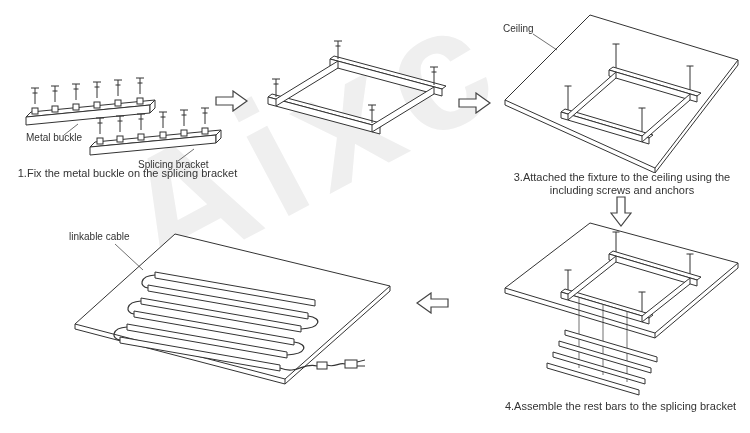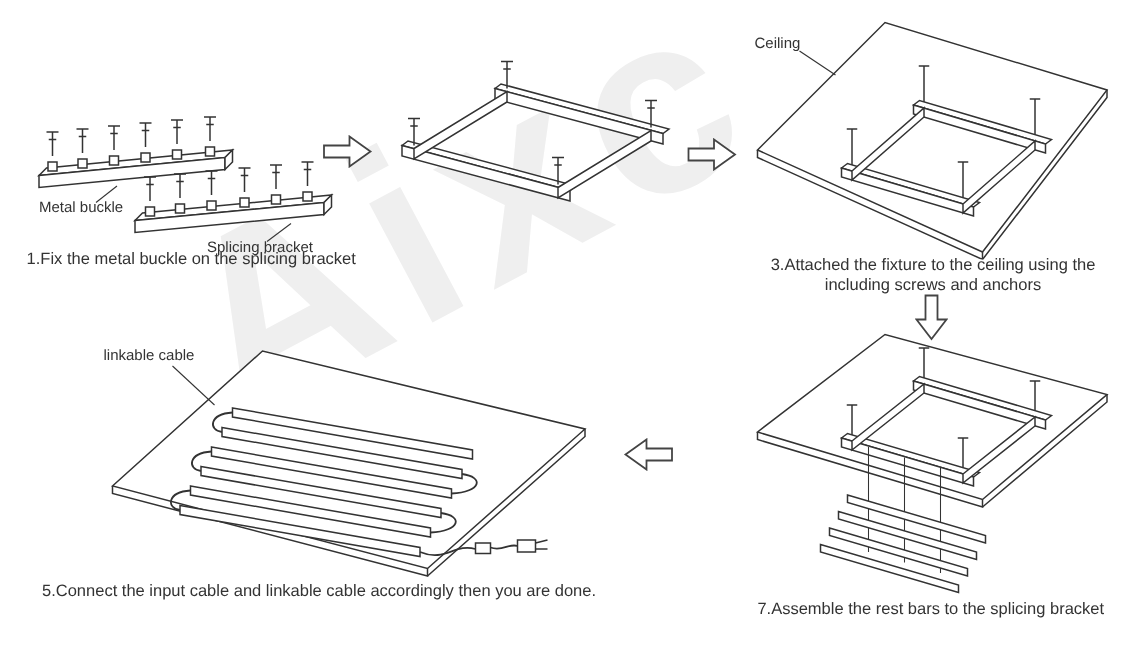--- a/index.html
+++ b/index.html
@@ -208,16 +208,15 @@
       <rect x="310" y="136" width="12" height="8" class="beam"></rect>
       <line x1="322" y1="138" x2="330" y2="136" class="stroke"></line>
       <line x1="322" y1="142" x2="330" y2="142" class="stroke"></line>
     </g>
     <line x1="80" y1="20" x2="108" y2="46" class="thin"></line>
     <text x="34" y="16" class="svg-label">linkable cable</text>
   </svg>
 
   <div class="caption center" style="left:10px;top:167px;width:235px;">1.Fix the metal buckle on the splicing bracket</div>
   <div class="caption center" style="left:508px;top:171px;width:228px;">3.Attached the fixture to the ceiling using the including screws and anchors</div>
-  <div class="caption center" style="left:498px;top:400px;width:245px;">7.Assemble the rest bars to the splicing bracket</div>
-  <div class="caption" style="left:28px;top:388px;width:430px;">5.Connect the input cable and linkable cable accordingly then you are done.</div>
+  <div class="caption center" style="left:498px;top:400px;width:245px;">4.Assemble the rest bars to the splicing bracket</div>
 
 </div>
 
 </body></html>

